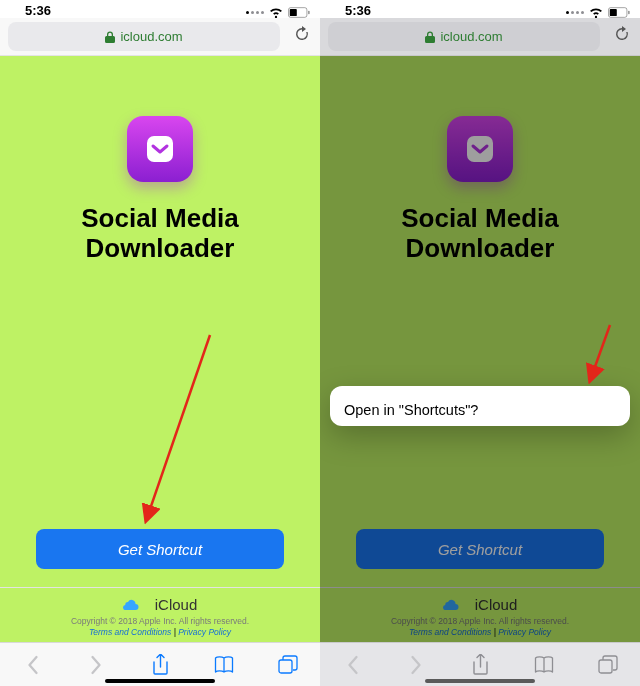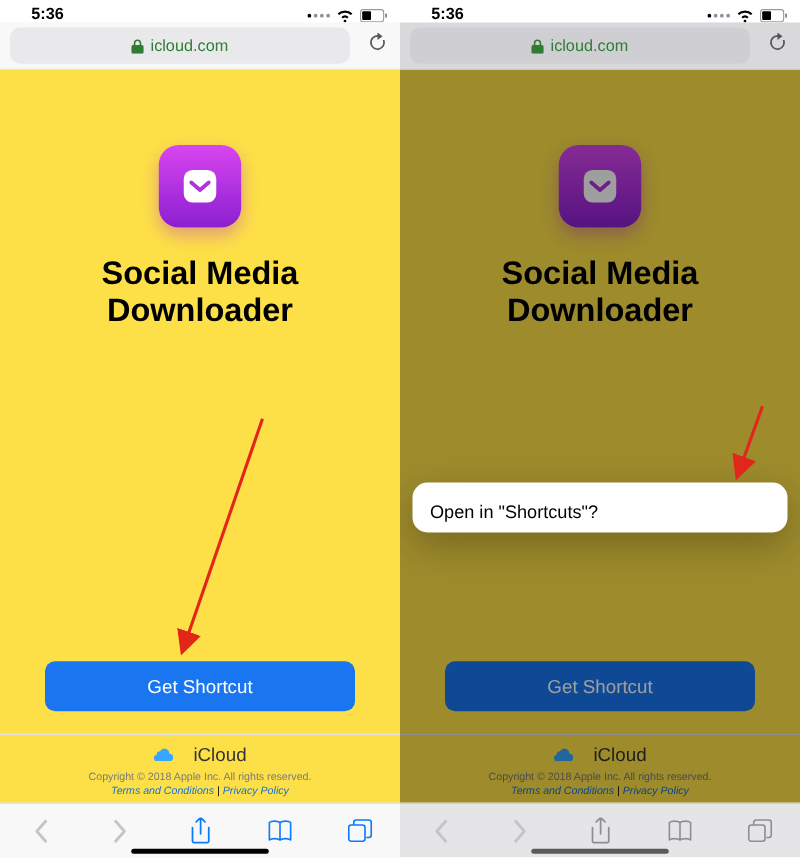--- a/index.html
+++ b/index.html
@@ -11,26 +11,26 @@
   .sb-right { display: flex; align-items: center; gap: 5px; }
   .sb-dots { display:flex; gap:2px; align-items:flex-end;}
   .sb-dots span{ width:3px;height:3px;background:#8e8e93;border-radius:50%; }
   .sb-dots span:first-child{background:#000;}
   
   .addrbar { height: 38px; display: flex; align-items: center; padding: 4px 8px; background: #f8f8f8; border-bottom: 1px solid rgba(0,0,0,0.08); gap:12px;}
   .addrfield { flex: 1; height: 29px; background: #e9e9ec; border-radius: 8px; display: flex; align-items: center; justify-content: center; gap: 5px; font-size: 13px; color: #2e7d32; }
   .addrfield .lock { color:#2e7d32; }
   .reload { width: 20px; text-align:center; color:#444; font-size:16px; }
   
-  .content { flex:1; position:relative; background:#fde047; display:flex; flex-direction:column; align-items:center; text-align:center; }
+  .content { flex:1; position:relative; background:#bef264; display:flex; flex-direction:column; align-items:center; text-align:center; }
   .appicon-wrap { margin-top: 60px; }
   .appicon { width:66px; height:66px; border-radius:16px; background: linear-gradient(180deg,#d946ef 0%, #8b1fd1 100%); display:flex; align-items:center; justify-content:center; box-shadow: 0 6px 14px rgba(168,28,220,0.35); }
   .title-block{ margin-top:22px; }
   .title { font-size:26px; font-weight:700; line-height:1.15; color:#000; }
-  .btn-get { margin-top:auto; width: 248px; height:40px; border-radius:8px; background:#1976f0; color:#fff; font-size:15px; font-weight:500; display:flex; align-items:center; justify-content:center; border:none; }
+  .btn-get { margin-top:auto; width: 248px; height:40px; border-radius:8px; background:#1976f0; color:#fff; font-size:15px; font-weight:500; display:flex; align-items:center; justify-content:center; border:none;font-style:italic; }
   .content-bottom { margin-top:auto; padding-bottom:5px; width:100%; display:flex; flex-direction:column; align-items:center;}
   .hr { width:100%; height:1px; background:#e3e3e3; margin:18px 0 8px 0;}
   .icloud-logo{ display:flex; align-items:center; gap:16px; font-size:15px; font-weight:400; color:#333; }
   .icloud-cloud{ color:#2aa8ff; font-size:15px; }
   .copyright{ font-size:8.5px; color:#7a7a7a; margin-top:3px;}
   .legal{ font-size:8.5px; margin-top:1px;font-style:italic;}
   .legal a{ color:#166fd6; text-decoration:none;}
   
   .toolbar { height: 44px; background:#f8f8f8; border-top:1px solid rgba(0,0,0,0.12); display:flex; align-items:center; justify-content:space-around; color:#8e8e93;}
   .toolbar .tbtn{ width:30px; display:flex; align-items:center; justify-content:center; }

